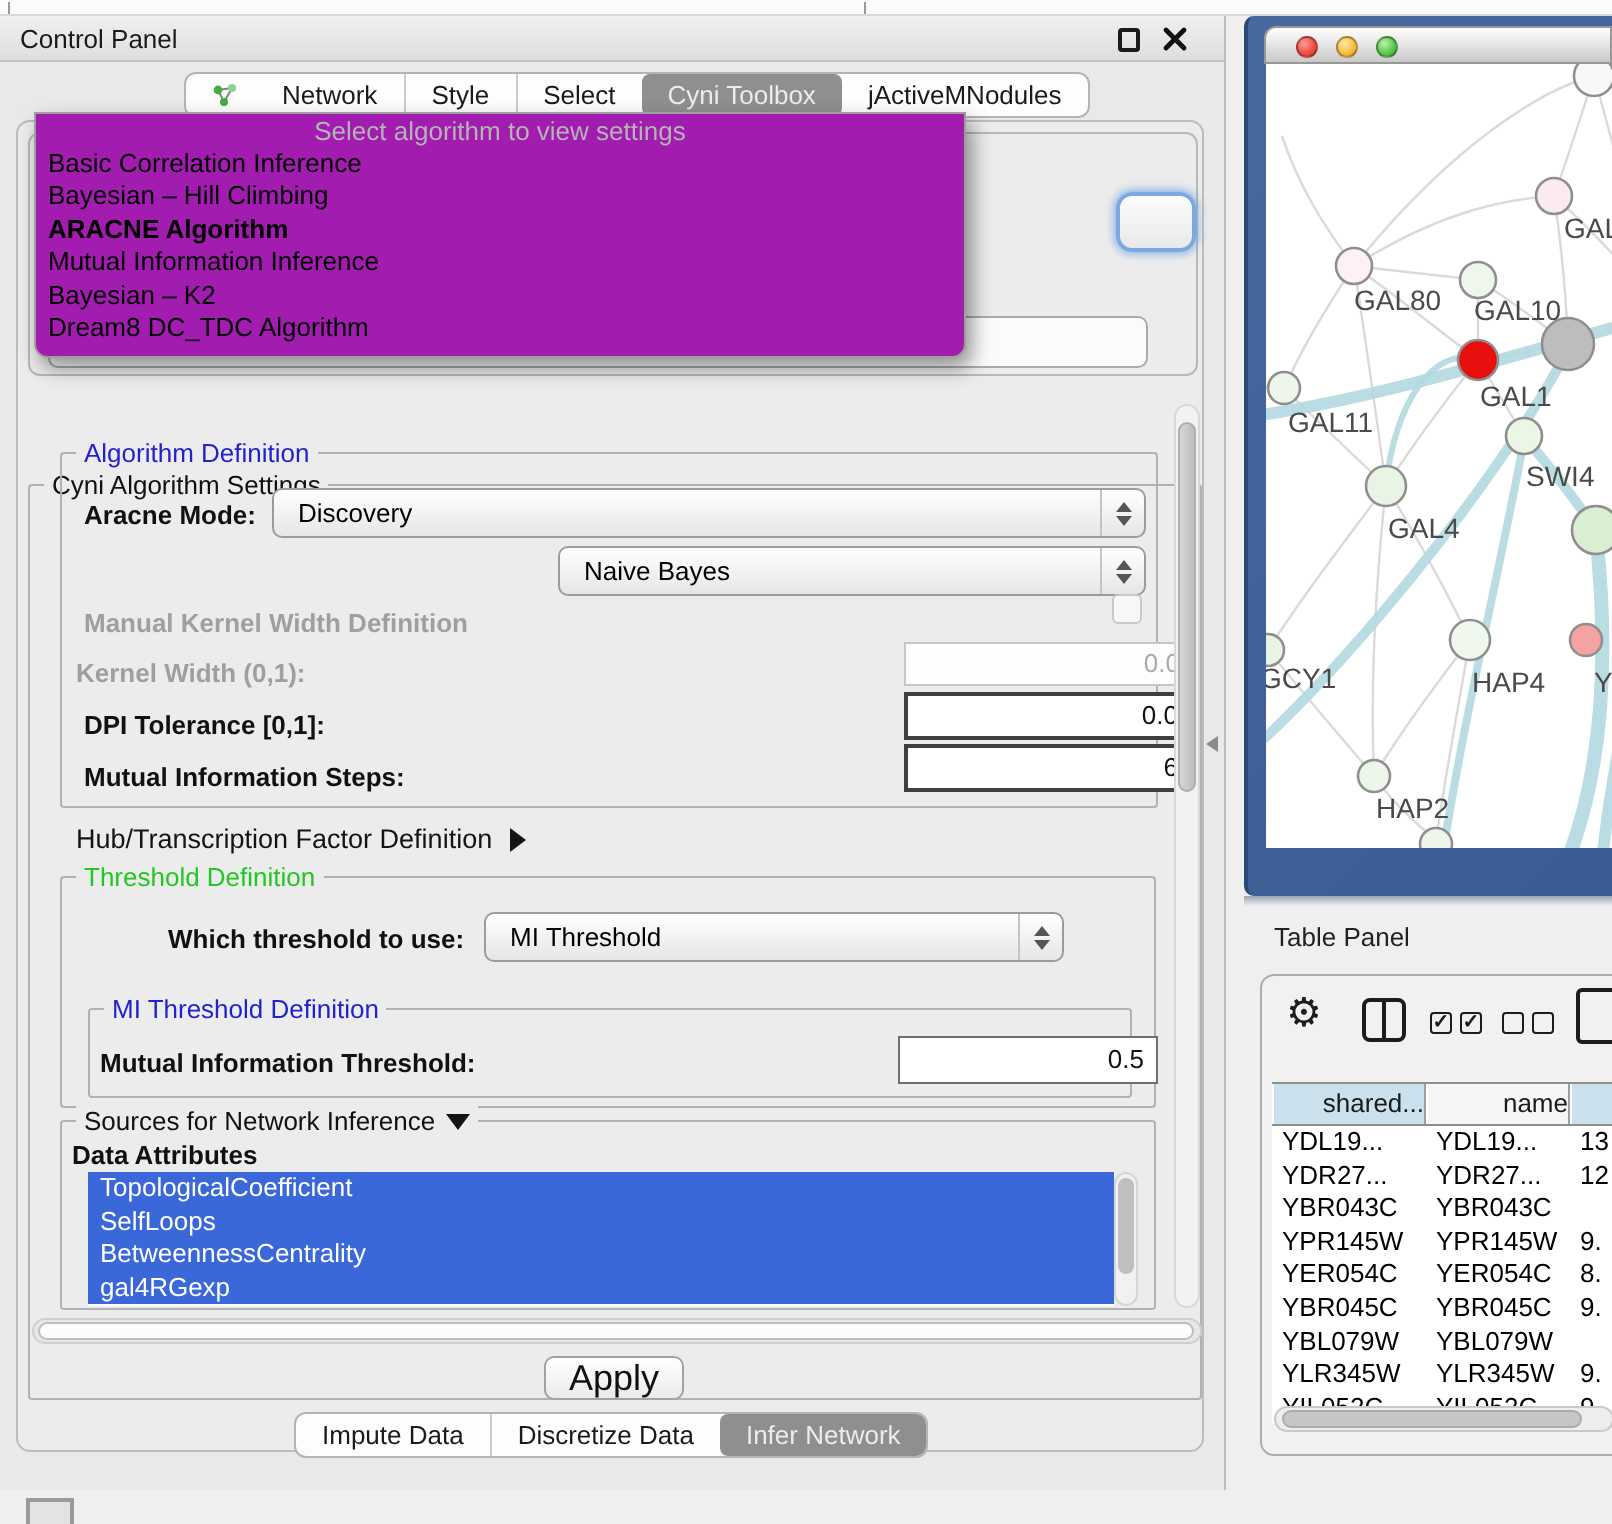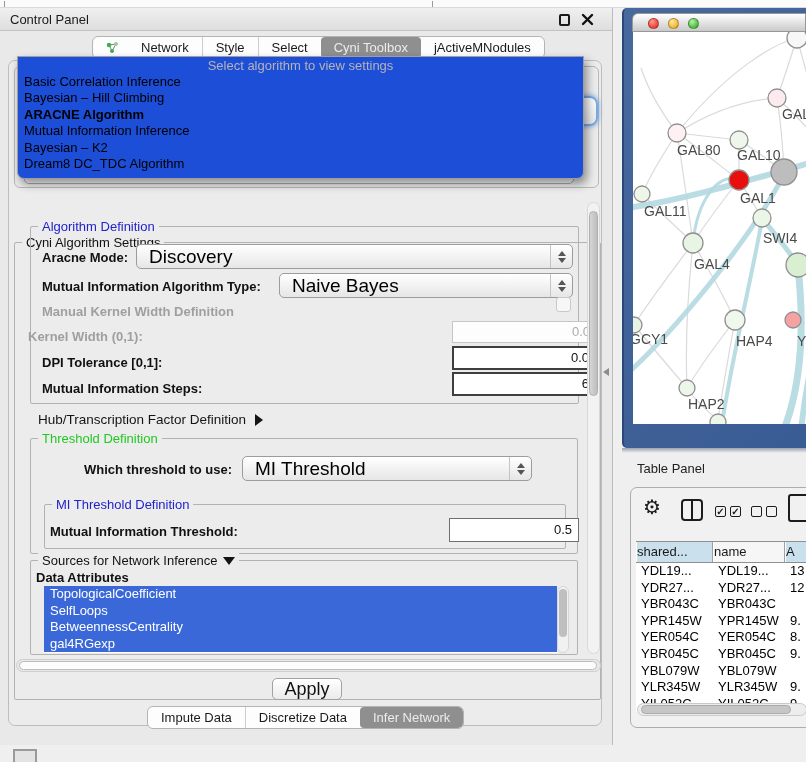--- a/index.html
+++ b/index.html
@@ -42,22 +42,22 @@
   #bg-panel1 { position:absolute; left:14px; top:58px; width:585px; height:122px;
                background:#ececec; border:1px solid #b8b8b8; border-radius:6px; }
   #bg-combo-focus { position:absolute; left:558px; top:88px; width:40px; height:30px;
                     border:2px solid #7aa8e0; border-radius:8px; background:linear-gradient(#fcfcfc,#e9e9e9);
                     box-shadow:0 0 4px 1px rgba(110,160,225,.8); }
   #bg-combo2 { position:absolute; left:24px; top:150px; width:550px; height:26px;
                border:1px solid #ababab; border-radius:5px; background:#fbfbfb;
                font-size:13px; color:#4a4a4a; line-height:24px; padding-left:11px; }
 
   
-  #algo-popup { position:absolute; left:17px; top:48px; width:567px; height:123px;
-                background:#1d4ed8; border:1px solid #9e9e9e; border-radius:0 0 7px 7px;
+  #algo-popup { position:absolute; left:17px; top:48px; width:466px; height:123px;
+                background:#a21caf; border:1px solid #9e9e9e; border-radius:0 0 7px 7px;
                 box-shadow:3px 5px 10px rgba(0,0,0,.42); z-index:40; overflow:hidden; }
   #algo-placeholder { height:17px; text-align:center; color:#b4b4b4; font-size:13px; line-height:17px; }
   .dd-item { height:16.4px; line-height:16.4px; font-size:13px; color:#000; padding-left:6px; }
   .dd-item.bold { font-weight:700; }
 
   
   .group { position:absolute; border:1px solid #b2b2b2; border-radius:2px; }
   .legend { position:absolute; top:-8px; left:7px; background:#ececec; padding:0 4px;
             font-size:13px; white-space:nowrap; display:flex; align-items:center; gap:5px; }
   .legend.blue { color:#2222cc; }
@@ -67,21 +67,21 @@
   #algdef-group { left:30px; top:218px; width:549px; height:178px; }
   #thr-group    { left:30px; top:430px; width:548px; height:116px; }
   #mithr-group  { left:44px; top:496px; width:522px; height:45px; }
   #src-group    { left:30px; top:552px; width:548px; height:95px; }
 
   .setting-label { position:absolute; font-size:13px; font-weight:700; color:#111; white-space:nowrap; }
   .setting-label.disabled { color:#9f9f9f; }
 
   
   .combo { position:absolute; height:25px; border:1px solid #9c9c9c; border-radius:5px;
-           background:linear-gradient(#ffffff,#e6e6e6); font-size:19px; }
+           background:linear-gradient(#ffffff,#e6e6e6); font-size:13px; }
   .combo-text { position:absolute; left:12px; top:0; line-height:23px; color:#000; }
   .combo-arrows { position:absolute; right:0; top:0; bottom:0; width:22px;
                   border-left:1px solid #c4c4c4; display:flex; flex-direction:column;
                   align-items:center; justify-content:center; gap:2px; }
   .arr-up { width:0; height:0; border-left:4px solid transparent; border-right:4px solid transparent;
             border-bottom:5px solid #555; }
   .arr-dn { width:0; height:0; border-left:4px solid transparent; border-right:4px solid transparent;
             border-top:5px solid #555; }
 
   
@@ -162,21 +162,21 @@
   .cb-pair { display:flex; gap:4px; }
   #icon-cb-checked { left:84px; top:18px; }
   #icon-cb-unchecked { left:120px; top:18px; }
   .cb { width:11px; height:11px; border:1.6px solid #1c1c1c; border-radius:2px; position:relative;
         font-size:10px; line-height:9px; text-align:center; color:#1c1c1c; font-weight:700; }
   #icon-doc { left:157px; top:6px; width:24px; height:28px; border:2.5px solid #1c1c1c;
               border-radius:3px; background:#f1f1f1; }
 
   #tp-table { position:absolute; left:5px; top:53px; width:200px; background:#ffffff; }
   #tp-header { display:flex; height:22px; border-top:1px solid #8f8f8f; border-bottom:1px solid #8f8f8f; }
-  .th { font-size:13px; color:#1a1a1a; text-align:left; line-height:20px;
+  .th { font-size:13px; color:#1a1a1a; text-align:right; line-height:20px;
         border-right:1px solid #9f9f9f; border-left:1px solid #fff; overflow:hidden; white-space:nowrap; }
   .th.blue { background:#cae1ed; }
   .th.plain { background:#f6f6f6; }
   .tr { display:flex; height:16.6px; background:#fff; }
   .td { font-size:13px; color:#000; line-height:16.6px; padding-left:5px;
         overflow:hidden; white-space:nowrap; }
   #tp-hscroll { position:absolute; left:6px; top:215px; width:170px; height:13px;
                 background:#ededed; border:1px solid #c9c9c9; border-radius:7px; }
   #tp-hthumb { position:absolute; left:3px; top:1px; width:150px; height:9px;
                background:#c6c6c6; border:1px solid #ababab; border-radius:5px; }
@@ -259,33 +259,32 @@
 
   <span class="setting-label" style="left:42px; top:242px;">Aracne Mode:</span>
   <div class="combo" style="left:136px; top:236px; width:437px;">
     <span class="combo-text">Discovery</span>
     <span class="combo-arrows">
         <i class="arr-up"></i>
         <i class="arr-dn"></i>
       </span>
   </div>
 
-  <span class="setting-label" style="left:42px; top:271px;">Mutual Information Algorithm Type:</span>
   <div class="combo" style="left:279px; top:265px; width:294px;">
     <span class="combo-text">Naive Bayes</span>
     <span class="combo-arrows">
         <i class="arr-up"></i>
         <i class="arr-dn"></i>
       </span>
   </div>
 
   <span class="setting-label disabled" style="left:42px; top:296px;">Manual Kernel Width Definition</span>
   <span id="cb-manual-kernel"></span>
 
-  <span class="setting-label disabled" style="left:28px; top:321px;text-align:center;">Kernel Width (0,1):</span>
+  <span class="setting-label disabled" style="left:38px; top:321px;text-align:center;">Kernel Width (0,1):</span>
   <div class="field disabled" style="left:427px; top:313px; width:145px; height:22px;">
     <span style="line-height:20px">0.0</span>
   </div>
 
   <span class="setting-label" style="left:42px; top:347px;">DPI Tolerance [0,1]:</span>
   <div class="field dark" style="left:427px; top:338px; width:145px; height:24px;">
     <span style="line-height:20px">0.0</span>
   </div>
 
   <span class="setting-label" style="left:42px; top:373px;">Mutual Information Steps:</span>

